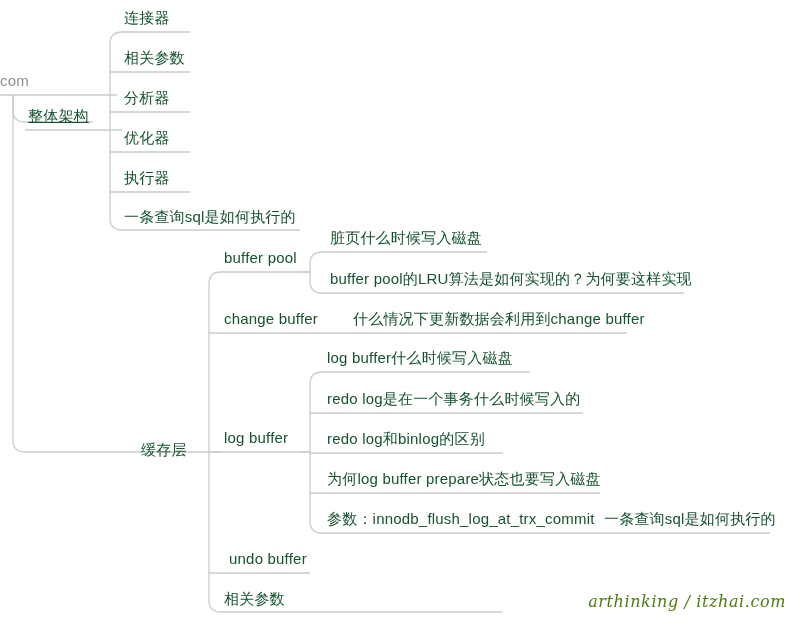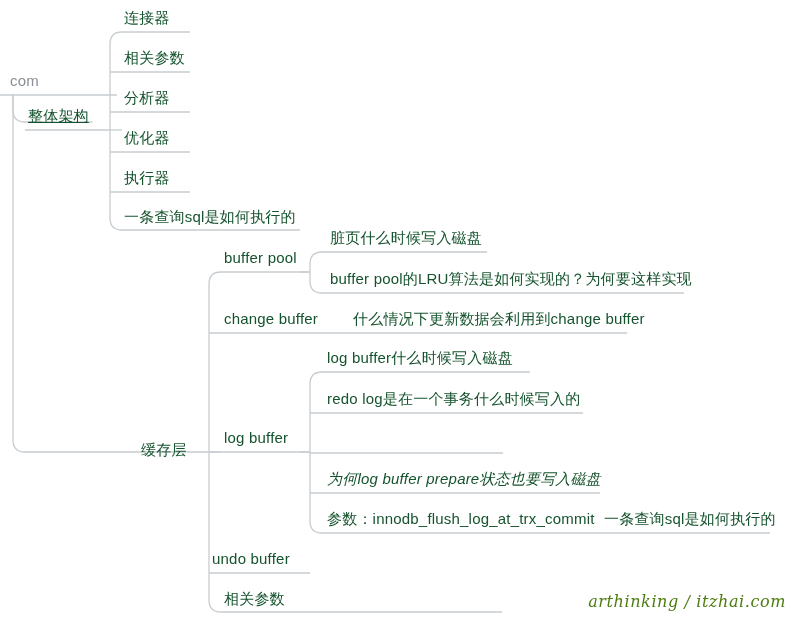--- a/index.html
+++ b/index.html
@@ -91,21 +91,21 @@
     <path d="M 310 453 H 503" stroke="#c8cdd1" stroke-width="1.3"></path>
     <path d="M 310 493 H 600" stroke="#c8cdd1" stroke-width="1.3"></path>
     <path d="M 322 533 H 583" stroke="#c8cdd1" stroke-width="1.3"></path>
 
     <path d="M 583 533 H 770" stroke="#c8cdd1" stroke-width="1.3"></path>
 
     <path d="M 310 612 H 502" stroke="#c8cdd1" stroke-width="1.3"></path>
 
   </svg>
 
-  <div class="node root" style="left:0px; top:71px;padding-left:10px;">com</div>
+  <div class="node root" style="left:0px; top:71px;">com</div>
 
   <div class="node cn" style="left:28px; top:106px;text-decoration:underline;">整体架构</div>
 
   <div class="node cn" style="left:124px; top:8px;">连接器</div>
 
   <div class="node cn" style="left:124px; top:48px;">相关参数</div>
 
   <div class="node cn" style="left:124px; top:88px;">分析器</div>
 
   <div class="node cn" style="left:124px; top:128px;">优化器</div>
@@ -125,27 +125,28 @@
   <div class="node" style="left:224px; top:309px;">change buffer</div>
 
   <div class="node cn" style="left:353px; top:309px;">什么情况下更新数据会利用到change buffer</div>
 
   <div class="node" style="left:224px; top:428px;">log buffer</div>
 
   <div class="node cn" style="left:327px; top:348px;">log buffer什么时候写入磁盘</div>
 
   <div class="node cn" style="left:327px; top:389px;">redo log是在一个事务什么时候写入的</div>
 
+  <div class="node cn" style="left:327px; top:429px;">redo log和binlog的区别</div>
 
-  <div class="node cn" style="left:327px; top:469px;font-style:italic;">为何log buffer prepare状态也要写入磁盘</div>
+  <div class="node cn" style="left:327px; top:469px;">为何log buffer prepare状态也要写入磁盘</div>
 
   <div class="node cn" style="left:327px; top:509px;">参数：innodb_flush_log_at_trx_commit</div>
 
   <div class="node cn" style="left:604px; top:509px;">一条查询sql是如何执行的</div>
 
-  <div class="node" style="left:212px; top:549px;">undo buffer</div>
+  <div class="node" style="left:229px; top:549px;">undo buffer</div>
 
   <div class="node cn" style="left:224px; top:589px;">相关参数</div>
 
 
   <div class="watermark">arthinking / itzhai.com</div>
 
 </div>
 
 </body></html>

